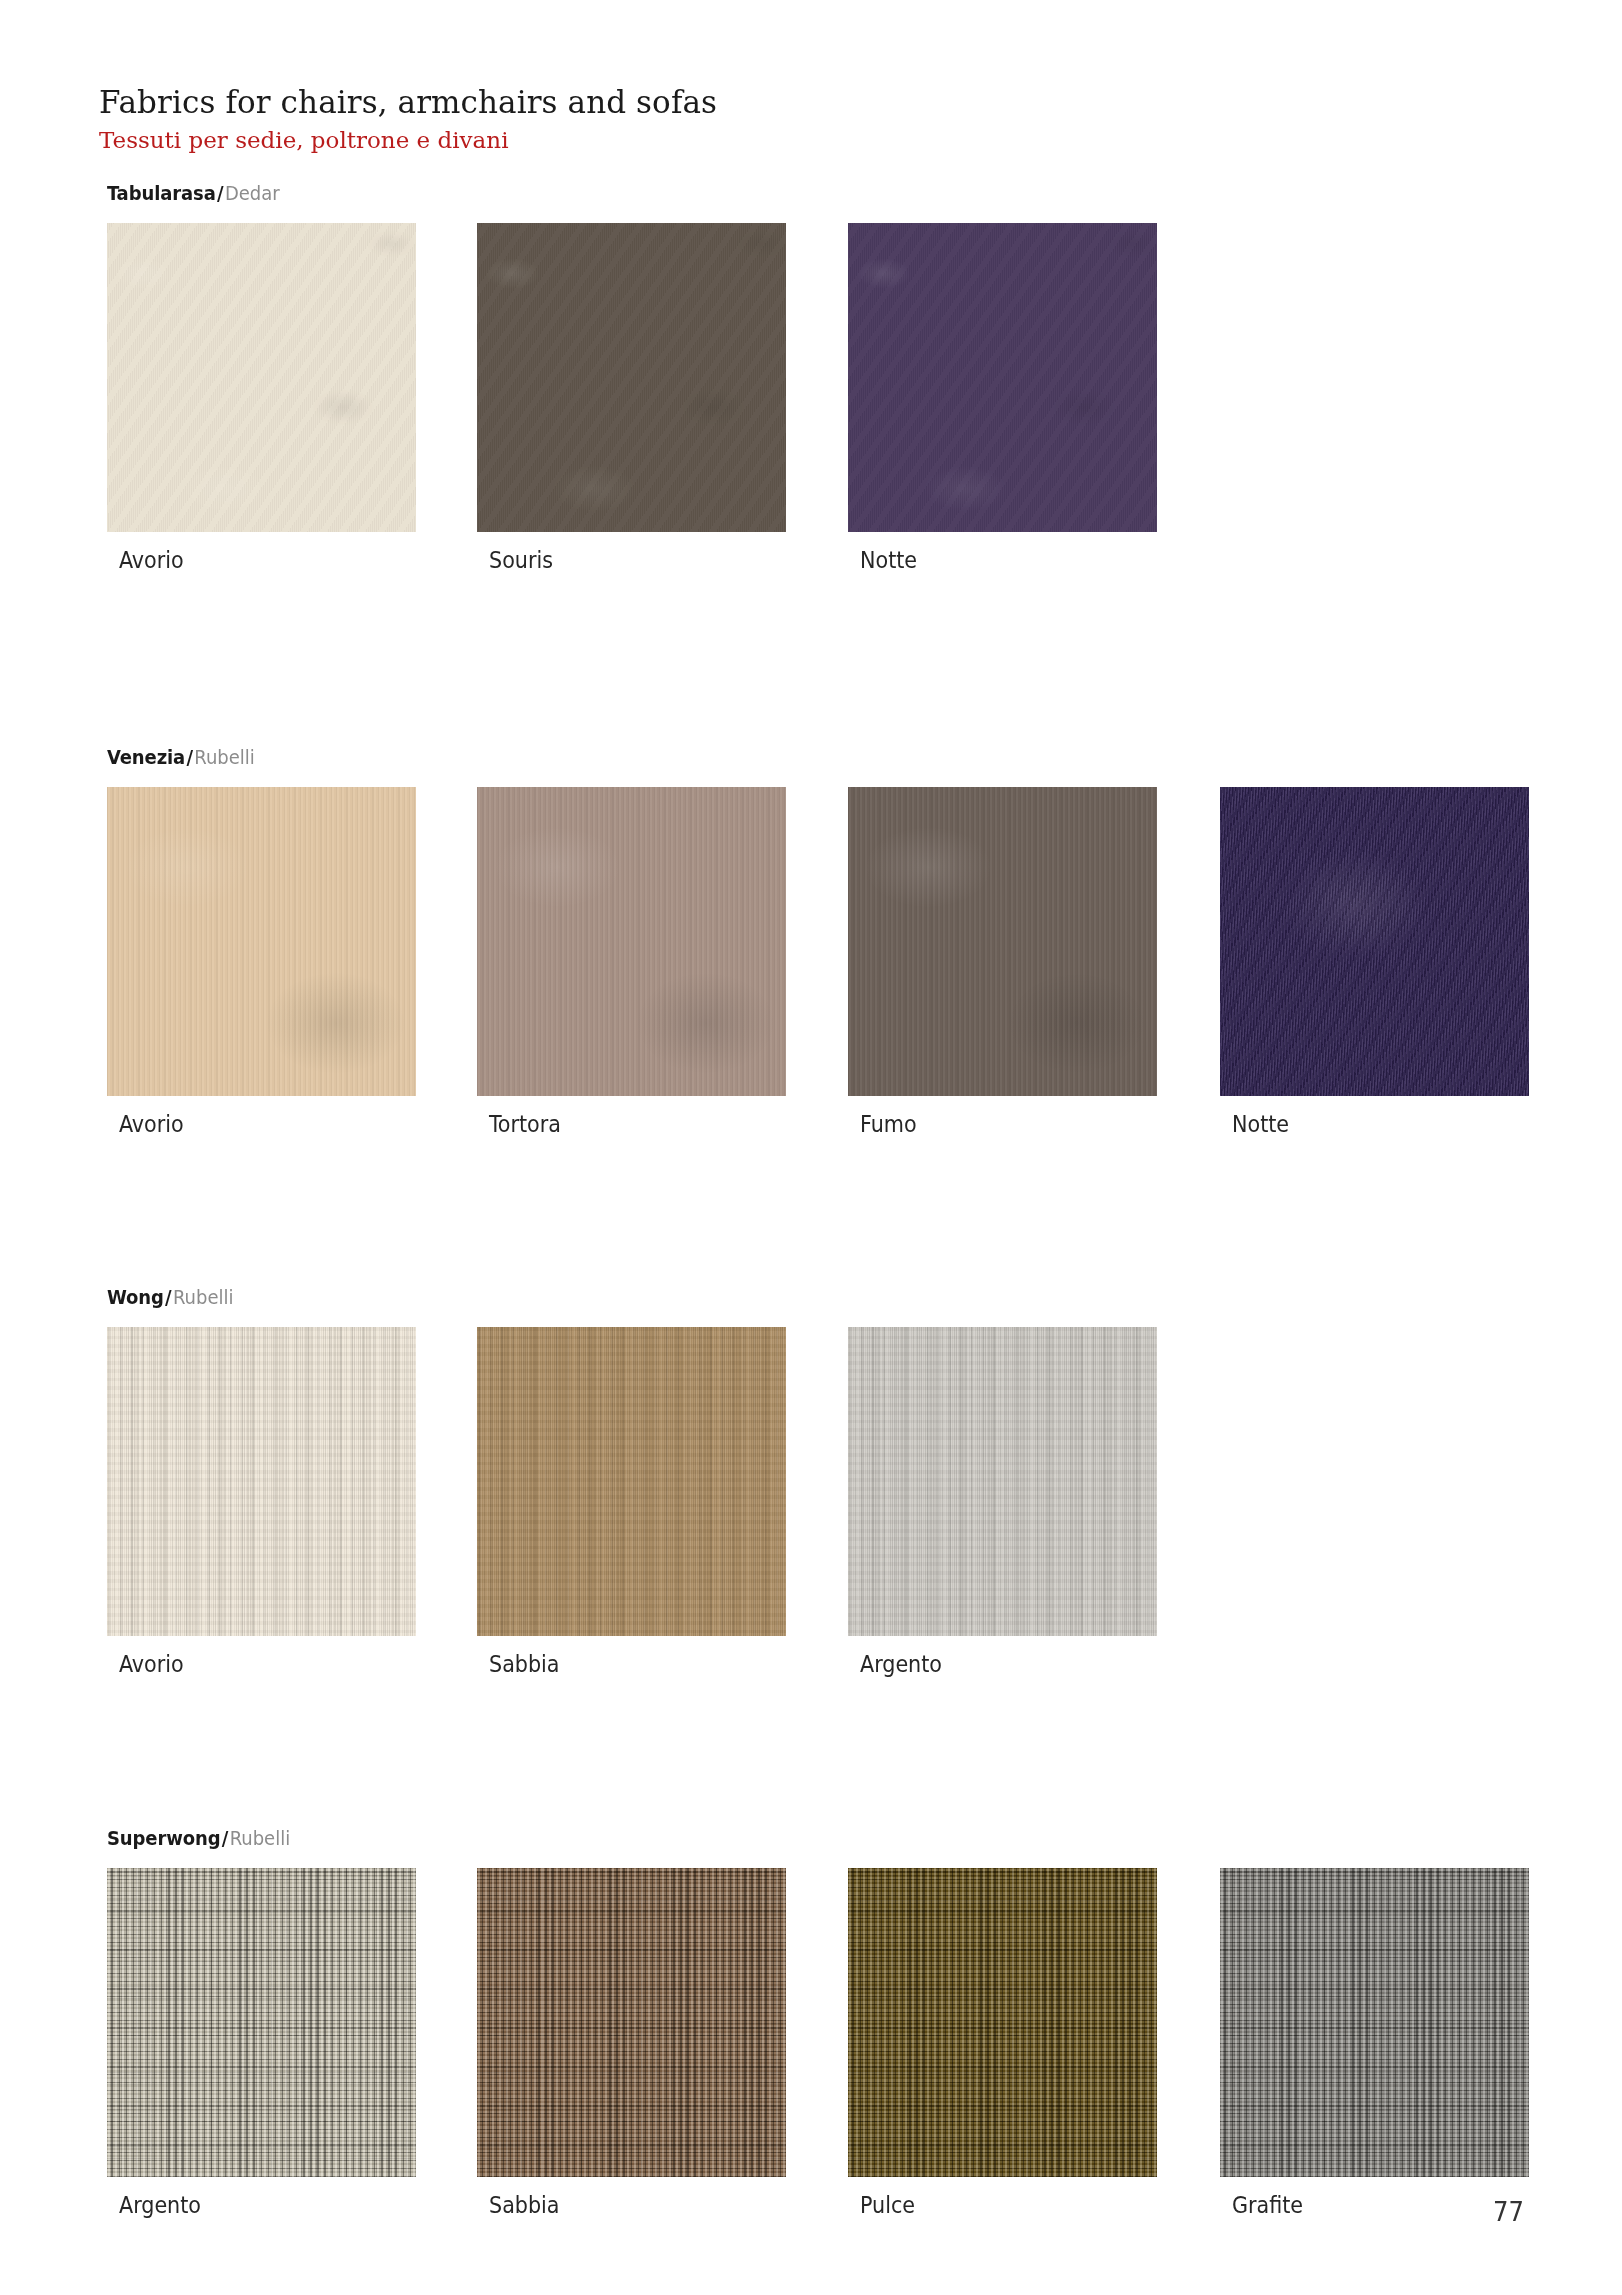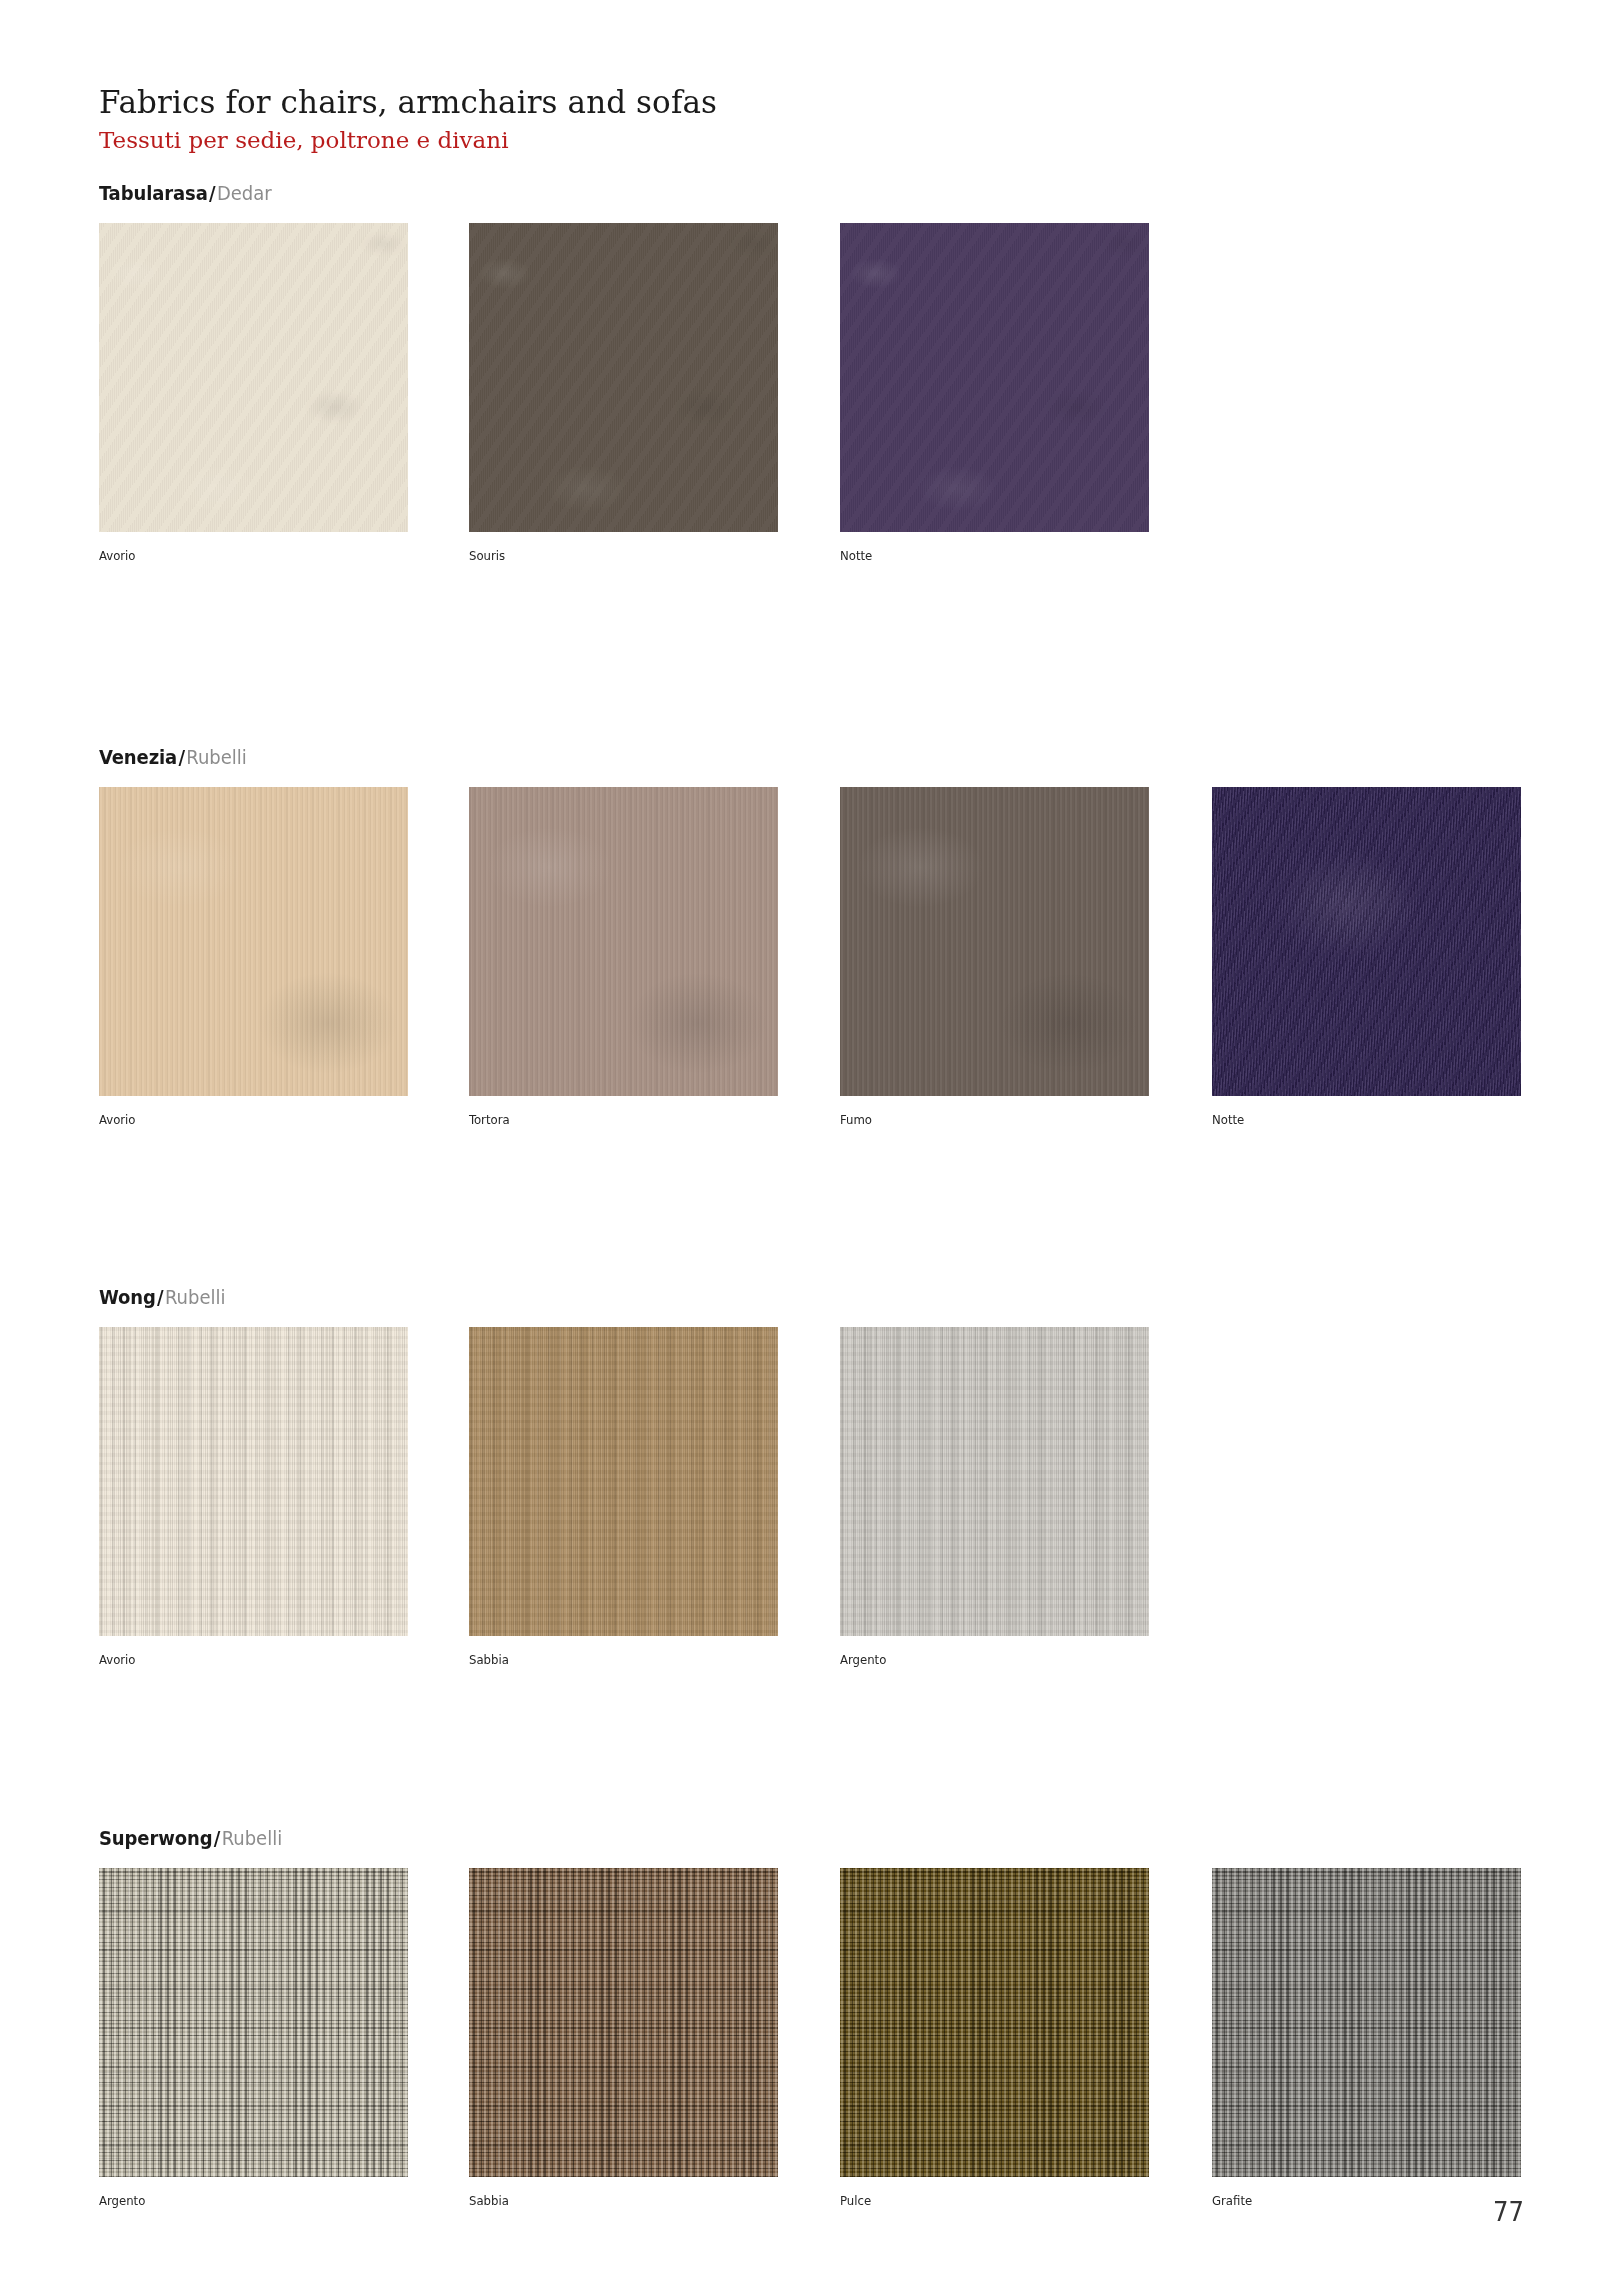--- a/index.html
+++ b/index.html
@@ -48,21 +48,21 @@
     line-height: 1.3;
     color: #b91c1c;
     font-weight: 400;
     margin: 5.2px 0 0 0;
     white-space: nowrap;
   }
 
   
   .section {
     position: absolute;
-    left: 99px;
+    left: 107px;
     width: 1430px;
   }
   .section-head {
     font-size: 20px;
     line-height: 1;
     margin: 0 0 0 0;
     white-space: nowrap;
     color: #8e8e8e;
     font-family: "DejaVu Sans Condensed", "Liberation Sans Narrow", "Liberation Sans", sans-serif;
   }
@@ -110,25 +110,26 @@
     position: absolute;
     left: -10%;
     top: -10%;
     width: 120%;
     height: 120%;
     pointer-events: none;
   }
 
   .swatch-label {
     margin-top: 17px;
-    font-size: 13px;
+    font-size: 23px;
     line-height: 1;
     color: #262626;
     font-family: "DejaVu Sans Condensed", "Liberation Sans Narrow", "Liberation Sans", sans-serif;
     white-space: nowrap;
+    margin-left: 12px;
   }
 
   
 
   
   .tex-felt .grain {
     background-image:
       radial-gradient(ellipse 39px 22px at 18% 22%, rgba(255,255,255,0.10), rgba(255,255,255,0) 70%),
       radial-gradient(ellipse 45px 26px at 72% 58%, rgba(0,0,0,0.08), rgba(0,0,0,0) 70%),
       radial-gradient(ellipse 58px 32.5px at 40% 80%, rgba(255,255,255,0.07), rgba(255,255,255,0) 72%),

